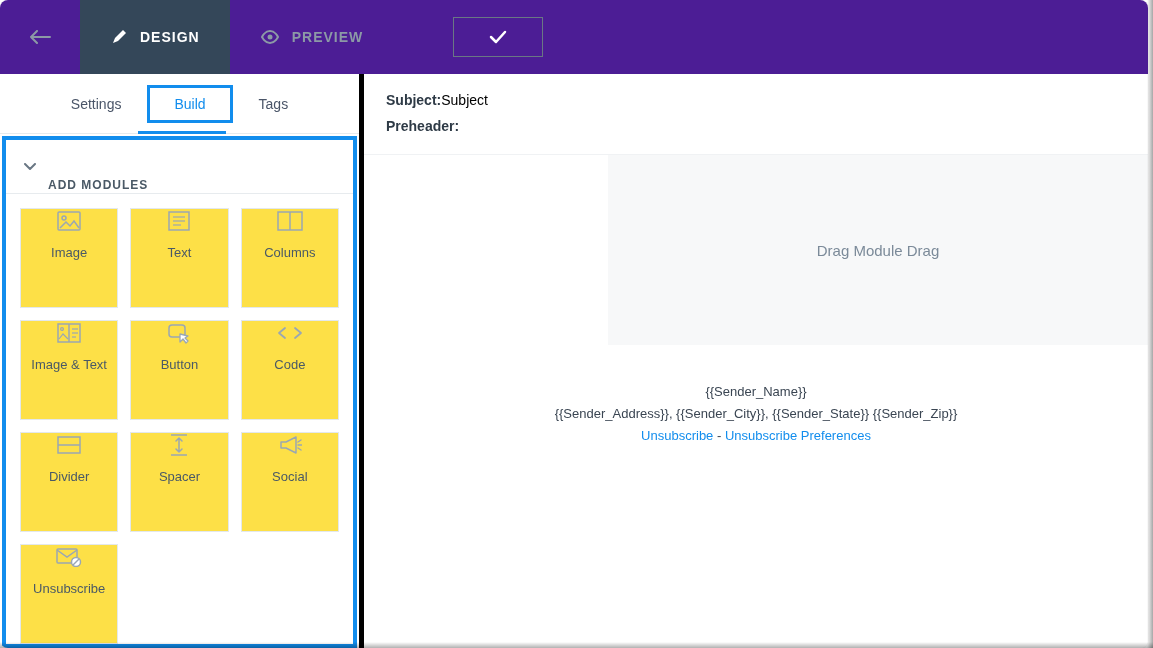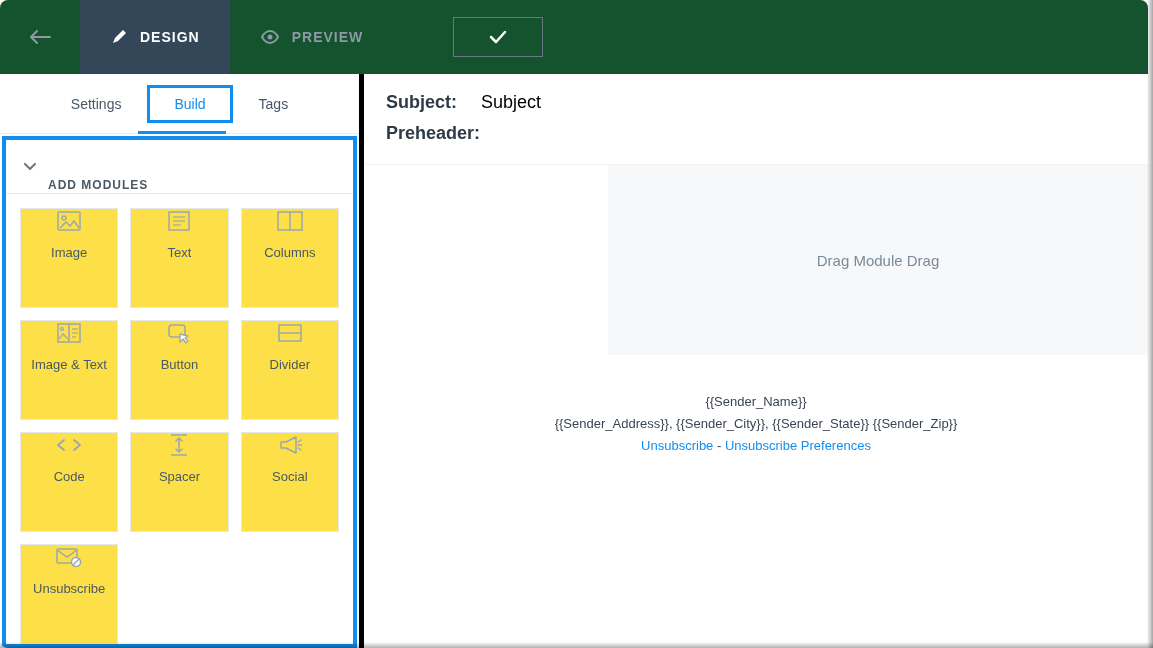--- a/index.html
+++ b/index.html
@@ -1,20 +1,20 @@
 <!DOCTYPE html>
 <html><head>
 <meta charset="utf-8">
 <style>
 * { margin: 0; padding: 0; box-sizing: border-box; }
 body { font-family: -apple-system, BlinkMacSystemFont, "Segoe UI", Helvetica, Arial, sans-serif; background: #fff; width: 1153px; height: 648px; overflow: hidden; position: relative; }
 
 .shell { width: 1148px; height: 648px; background: #fff; border-radius: 8px; overflow: hidden; box-shadow: 0 0 0 1px rgba(0,0,0,0.03); }
 
-.topbar { height: 74px; background: #14532d; display: flex; align-items: center; }
+.topbar { height: 74px; background: #4c1d95; display: flex; align-items: center; }
 .back-btn { width: 80px; height: 74px; display: flex; align-items: center; justify-content: center; cursor: pointer; }
 .back-arrow svg { display: block; }
 .tab-btn { height: 74px; padding: 0 30px; display: flex; align-items: center; gap: 12px; color: #fff; font-size: 14px; font-weight: 700; letter-spacing: 1px; cursor: pointer; }
 .tab-btn.active { background: #344759; }
 .tab-btn.inactive { color: #8c99a6; }
 .tab-icon svg { display: block; }
 .confirm-box { margin-left: 60px; width: 90px; height: 40px; border: 1px solid #6a7784; display: flex; align-items: center; justify-content: center; cursor: pointer; }
 .confirm-box svg { display: block; }
 
 .body-area { display: flex; height: calc(100% - 74px); }
@@ -32,21 +32,21 @@
 .chev svg { display: block; }
 
 .modules-grid { display: grid; grid-template-columns: repeat(3, 1fr); gap: 12px; padding: 14px; }
 .module-card { height: 100px; border: 1px solid #e3e8ec; background: #fde047; display: flex; flex-direction: column; align-items: center; justify-content: flex-start; gap: 12px; cursor: grab; }
 .module-icon { height: 24px; display: flex; align-items: center; justify-content: center; color: #7b8a99; }
 .module-icon svg { display: block; }
 .module-label { font-size: 13px; color: #4a5966; }
 
 .right-col { flex: 1; display: flex; flex-direction: column; }
 .meta-bar { padding: 18px 22px 10px; border-bottom: 1px solid #f0f2f4; }
-.meta-row { display: flex; gap: 24px; font-size: 18px; margin-bottom: 10px; }
+.meta-row { display: flex; gap: 0; font-size: 14px; margin-bottom: 10px; }
 .meta-label { font-weight: 700; color: #2e3a46; }
 .meta-val { color: #000000; }
 
 .canvas-area { flex: 1; background: #fff; display: flex; flex-direction: column; align-items: center; overflow: auto; }
 .dropzone { margin-top: 0; width: 540px; max-width: 100%; height: 190px; background: #f7f8f9; display: flex; align-items: center; justify-content: center; color: #7b8a99; font-size: 15px; margin-left: auto; margin-right: 0; align-self: flex-end; }
 .footer-block { margin-top: 36px; width: 100%; text-align: center; font-size: 13px; color: #3a4552; line-height: 1.7; padding: 0 20px; }
 .footer-block .link { color: #128ded; cursor: pointer; }
 
 .outer-shadow { position: absolute; right: 0; top: 0; bottom: 0; width: 6px; background: linear-gradient(to left, rgba(0,0,0,0.35), rgba(0,0,0,0)); pointer-events: none; }
 .outer-shadow-b { position: absolute; left: 0; right: 0; bottom: 0; height: 6px; background: linear-gradient(to top, rgba(0,0,0,0.3), rgba(0,0,0,0)); pointer-events: none; }
@@ -166,36 +166,36 @@
               <svg width="22" height="22" viewBox="0 0 22 22">
                   <rect x="1" y="3" width="16" height="12" rx="3" fill="none" stroke="#9aa7b3" stroke-width="1.5"></rect>
                   <path d="M12 12 L12 20 L15 17 L18 21 L20 19 L17 16 L20 14 Z" fill="#fff" stroke="#9aa7b3" stroke-width="1.3" stroke-linejoin="round"></path>
                 </svg>
             </span>
             <span class="module-label">Button</span>
           </div>
 
           <div class="module-card">
             <span class="module-icon">
+              <svg width="26" height="14" viewBox="0 0 26 14">
+                  <path d="M8 2 L2 7 L8 12" fill="none" stroke="#9aa7b3" stroke-width="1.8" stroke-linecap="round" stroke-linejoin="round"></path>
+                  <path d="M18 2 L24 7 L18 12" fill="none" stroke="#9aa7b3" stroke-width="1.8" stroke-linecap="round" stroke-linejoin="round"></path>
+                </svg>
+            </span>
+            <span class="module-label">Code</span>
+          </div>
+
+          <div class="module-card">
+            <span class="module-icon">
               <svg width="24" height="18" viewBox="0 0 24 18">
                   <rect x="1" y="1" width="22" height="16" fill="none" stroke="#9aa7b3" stroke-width="1.5"></rect>
                   <line x1="1" y1="9" x2="23" y2="9" stroke="#9aa7b3" stroke-width="1.5"></line>
                 </svg>
             </span>
             <span class="module-label">Divider</span>
-          </div>
-
-          <div class="module-card">
-            <span class="module-icon">
-              <svg width="26" height="14" viewBox="0 0 26 14">
-                  <path d="M8 2 L2 7 L8 12" fill="none" stroke="#9aa7b3" stroke-width="1.8" stroke-linecap="round" stroke-linejoin="round"></path>
-                  <path d="M18 2 L24 7 L18 12" fill="none" stroke="#9aa7b3" stroke-width="1.8" stroke-linecap="round" stroke-linejoin="round"></path>
-                </svg>
-            </span>
-            <span class="module-label">Code</span>
           </div>
 
           <div class="module-card">
             <span class="module-icon">
               <svg width="18" height="22" viewBox="0 0 18 22">
                   <line x1="1" y1="1" x2="17" y2="1" stroke="#9aa7b3" stroke-width="1.5"></line>
                   <line x1="1" y1="21" x2="17" y2="21" stroke="#9aa7b3" stroke-width="1.5"></line>
                   <path d="M9 4 L9 18 M6 7 L9 4 L12 7 M6 15 L9 18 L12 15" fill="none" stroke="#9aa7b3" stroke-width="1.5" stroke-linecap="round" stroke-linejoin="round"></path>
                 </svg>
             </span>

